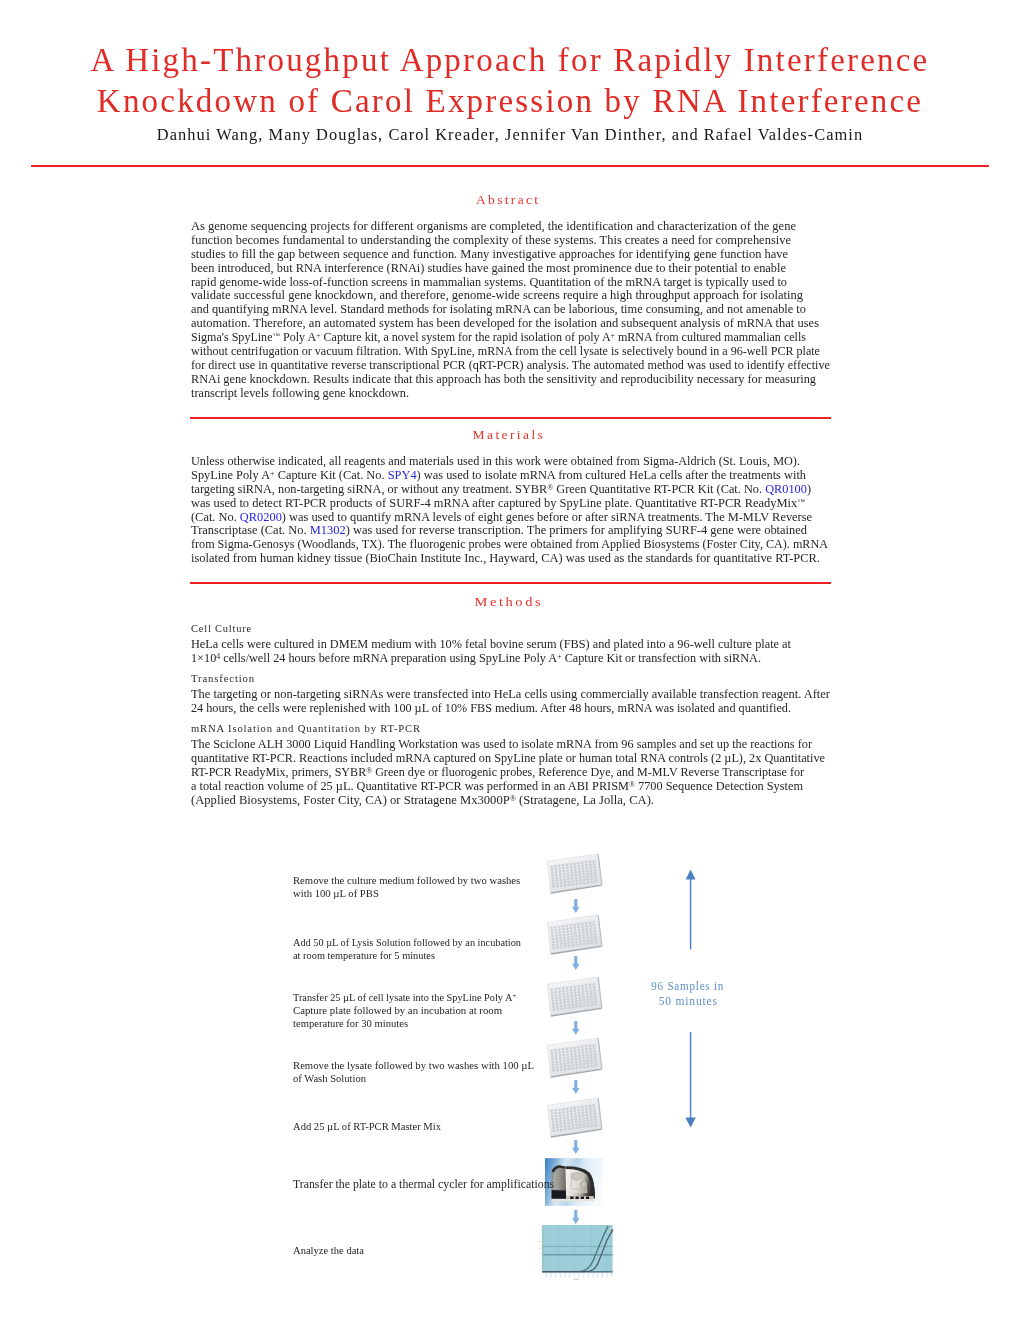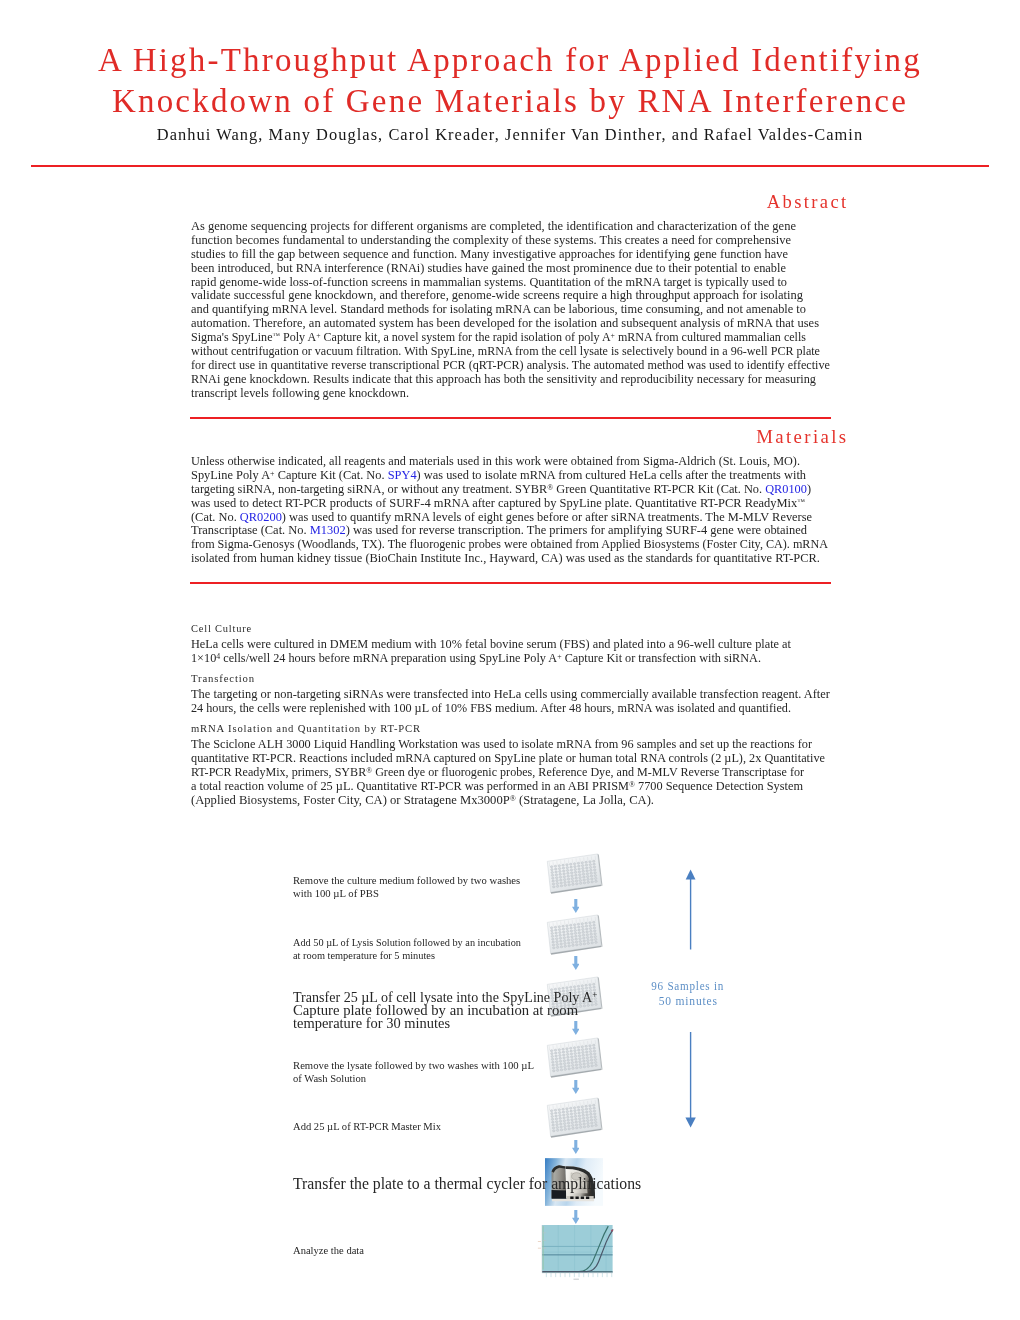--- a/index.html
+++ b/index.html
@@ -8,22 +8,22 @@
   .page{position:absolute;left:0;top:0;width:1020px;height:1320px;background:#fff;}
 
   .title{position:absolute;left:0;top:39.5px;width:1020px;text-align:center;
          color:#e02b27;font-size:33px;line-height:41px;letter-spacing:2.2px;}
   .title > div{white-space:pre;}
   .authors{position:absolute;left:0;top:125px;width:1020px;text-align:center;
            font-size:16.4px;letter-spacing:1.05px;color:#171717;white-space:pre;}
 
   .rule{position:absolute;background:#ed2024;height:2px;}
 
-  .sec-h{position:absolute;text-align:right;color:#e5332c;
-         font-size:18px;letter-spacing:2.3px;width:641px;left:206px;}
+  .sec-h{position:absolute;text-align:center;color:#e5332c;
+         font-size:13px;letter-spacing:2.3px;width:641px;left:188px;}
   .sec-h > span{display:inline-block;white-space:pre;transform-origin:50% 50%;}
 
   .tb{position:absolute;left:191px;}
   .tb .ln{position:absolute;left:0;white-space:pre;font-size:11.6px;
           transform-origin:0 50%;}
   .subh{position:absolute;left:191px;font-size:11.4px;letter-spacing:0.9px;color:#2b2b2b;
         white-space:pre;transform-origin:0 50%;}
 
   sup{font-size:0.64em;vertical-align:0.40em;line-height:0;}
   .cat{color:#2424e4;}
@@ -33,22 +33,22 @@
               color:#1d5fa8;font-size:15.6px;letter-spacing:0.2px;white-space:pre;}
   .samples{position:absolute;text-align:center;color:#5d8fc6;letter-spacing:0.9px;}
   .samples .sc{display:inline-block;white-space:pre;transform-origin:50% 50%;}
 </style>
 </head>
 <body>
 
 <div class="page">
 
   <div class="title">
-    <div>A High-Throughput Approach for Applied Identifying</div>
-    <div>Knockdown of Gene Materials by RNA Interference</div>
+    <div>A High-Throughput Approach for Rapidly Interference</div>
+    <div>Knockdown of Carol Expression by RNA Interference</div>
   </div>
   <div class="authors">Danhui Wang, Many Douglas, Carol Kreader, Jennifer Van Dinther, and Rafael Valdes-Camin</div>
   <div class="rule" style="left:31px;top:165px;width:958px;"></div>
 
   <div class="sec-h" style="top:192px;"><span style="transform: scaleX(1.0318);">Abstract</span></div>
   <div class="tb" id="abstract-body" style="top:220px;">
       <div class="ln" style="top: 0px; transform: scaleX(1.0796);">As genome sequencing projects for different organisms are completed, the identification and characterization of the gene</div>
       <div class="ln" style="top: 13.88px; transform: scaleX(1.0751);">function becomes fundamental to understanding the complexity of these systems. This creates a need for comprehensive</div>
       <div class="ln" style="top: 27.76px; transform: scaleX(1.0725);">studies to fill the gap between sequence and function. Many investigative approaches for identifying gene function have</div>
       <div class="ln" style="top: 41.64px; transform: scaleX(1.0695);">been introduced, but RNA interference (RNAi) studies have gained the most prominence due to their potential to enable</div>
@@ -70,20 +70,21 @@
       <div class="ln" style="top: 13.88px; transform: scaleX(1.0676);">SpyLine Poly A<sup>+</sup> Capture Kit (Cat. No. <span class="cat">SPY4</span>) was used to isolate mRNA from cultured HeLa cells after the treatments with</div>
       <div class="ln" style="top: 27.76px; transform: scaleX(1.0621);">targeting siRNA, non-targeting siRNA, or without any treatment. SYBR<sup>®</sup> Green Quantitative RT-PCR Kit (Cat. No. <span class="cat">QR0100</span>)</div>
       <div class="ln" style="top: 41.64px; transform: scaleX(1.0733);">was used to detect RT-PCR products of SURF-4 mRNA after captured by SpyLine plate. Quantitative RT-PCR ReadyMix<sup>™</sup></div>
       <div class="ln" style="top: 55.52px; transform: scaleX(1.0683);">(Cat. No. <span class="cat">QR0200</span>) was used to quantify mRNA levels of eight genes before or after siRNA treatments. The M-MLV Reverse</div>
       <div class="ln" style="top: 69.4px; transform: scaleX(1.073);">Transcriptase (Cat. No. <span class="cat">M1302</span>) was used for reverse transcription. The primers for amplifying SURF-4 gene were obtained</div>
       <div class="ln" style="top: 83.28px; transform: scaleX(1.0464);">from Sigma-Genosys (Woodlands, TX). The fluorogenic probes were obtained from Applied Biosystems (Foster City, CA). mRNA</div>
       <div class="ln" style="top: 97.16px; transform: scaleX(1.0724);">isolated from human kidney tissue (BioChain Institute Inc., Hayward, CA) was used as the standards for quantitative RT-PCR.</div>
     </div>
   <div class="rule" style="left:190px;top:582px;width:641px;"></div>
 
+  <div class="sec-h" style="top:594px;"><span style="transform: scaleX(1.1163);">Methods</span></div>
 
   <div class="subh" style="top: 622px; transform: scaleX(0.9132);">Cell Culture</div>
   <div class="tb" id="m0" style="top:638px;">
       <div class="ln" style="top: 0px; transform: scaleX(1.06);">HeLa cells were cultured in DMEM medium with 10% fetal bovine serum (FBS) and plated into a 96-well culture plate at</div>
       <div class="ln" style="top: 13.88px; transform: scaleX(1.055);">1×10<sup>4</sup> cells/well 24 hours before mRNA preparation using SpyLine Poly A<sup>+</sup> Capture Kit or transfection with siRNA.</div>
     </div>
 
   <div class="subh" style="top: 672px; transform: scaleX(0.9416);">Transfection</div>
   <div class="tb" id="m1" style="top:688px;">
       <div class="ln" style="top: 0px; transform: scaleX(1.0725);">The targeting or non-targeting siRNAs were transfected into HeLa cells using commercially available transfection reagent. After</div>
@@ -861,33 +862,33 @@
         <path d="M6.6 261.5 L11.8 251.5 L1.4 251.5 Z" fill="#4a7fc1"></path>
       </svg>
       <div class="step" id="step0" style="position:absolute;left:293px;top:874px;width:270px;font-size:11px;line-height:12.75px">
         <div style="height:12.75px"><span class="sl" style="white-space: pre; display: inline-block; transform-origin: 0px 50%; transform: scaleX(0.9699);">Remove the culture medium followed by two washes</span></div>
         <div style="height:12.75px"><span class="sl" style="white-space: pre; display: inline-block; transform-origin: 0px 50%; transform: scaleX(0.9707);">with 100 µL of PBS</span></div>
       </div>
       <div class="step" id="step1" style="position:absolute;left:293px;top:936px;width:270px;font-size:10.9px;line-height:12.75px">
         <div style="height:12.75px"><span class="sl" style="white-space: pre; display: inline-block; transform-origin: 0px 50%; transform: scaleX(0.944);">Add 50 µL of Lysis Solution followed by an incubation</span></div>
         <div style="height:12.75px"><span class="sl" style="white-space: pre; display: inline-block; transform-origin: 0px 50%; transform: scaleX(0.9524);">at room temperature for 5 minutes</span></div>
       </div>
-      <div class="step" id="step2" style="position:absolute;left:293px;top:991px;width:270px;font-size:15px;line-height:12.75px">
+      <div class="step" id="step2" style="position:absolute;left:293px;top:991px;width:270px;font-size:11px;line-height:12.75px">
         <div style="height:12.75px"><span class="sl" style="white-space: pre; display: inline-block; transform-origin: 0px 50%; transform: scaleX(0.9377);">Transfer 25 µL of cell lysate into the SpyLine Poly A<sup>+</sup></span></div>
         <div style="height:12.75px"><span class="sl" style="white-space: pre; display: inline-block; transform-origin: 0px 50%; transform: scaleX(0.9792);">Capture plate followed by an incubation at room</span></div>
         <div style="height:12.75px"><span class="sl" style="white-space: pre; display: inline-block; transform-origin: 0px 50%; transform: scaleX(0.9641);">temperature for 30 minutes</span></div>
       </div>
       <div class="step" id="step3" style="position:absolute;left:293px;top:1059px;width:270px;font-size:10.9px;line-height:12.75px">
         <div style="height:12.75px"><span class="sl" style="white-space: pre; display: inline-block; transform-origin: 0px 50%; transform: scaleX(0.9815);">Remove the lysate followed by two washes with 100 µL</span></div>
         <div style="height:12.75px"><span class="sl" style="white-space: pre; display: inline-block; transform-origin: 0px 50%; transform: scaleX(0.9711);">of Wash Solution</span></div>
       </div>
       <div class="step" id="step4" style="position:absolute;left:293px;top:1120px;width:270px;font-size:10.9px;line-height:12.75px">
         <div style="height:12.75px"><span class="sl" style="white-space: pre; display: inline-block; transform-origin: 0px 50%; transform: scaleX(0.9708);">Add 25 µL of RT-PCR Master Mix</span></div>
       </div>
-      <div class="step" id="step5" style="position:absolute;left:293px;top:1178px;width:270px;font-size:16px;line-height:12.75px">
+      <div class="step" id="step5" style="position:absolute;left:293px;top:1178px;width:270px;font-size:12px;line-height:12.75px">
         <div style="height:12.75px"><span class="sl" style="white-space: pre; display: inline-block; transform-origin: 0px 50%; transform: scaleX(0.9837);">Transfer the plate to a thermal cycler for amplifications</span></div>
       </div>
       <div class="step" id="step6" style="position:absolute;left:293px;top:1244px;width:270px;font-size:10.9px;line-height:12.75px">
         <div style="height:12.75px"><span class="sl" style="white-space: pre; display: inline-block; transform-origin: 0px 50%; transform: scaleX(0.9703);">Analyze the data</span></div>
       </div>
     </div>
 
   <div class="samples" style="left:613px;top:978px;width:150px;font-size:13px;line-height:15.3px;">
     <div><span class="sc" style="transform: scaleX(0.8551);">96 Samples in</span></div>
     <div><span class="sc" style="transform: scaleX(0.8883);">50 minutes</span></div>

